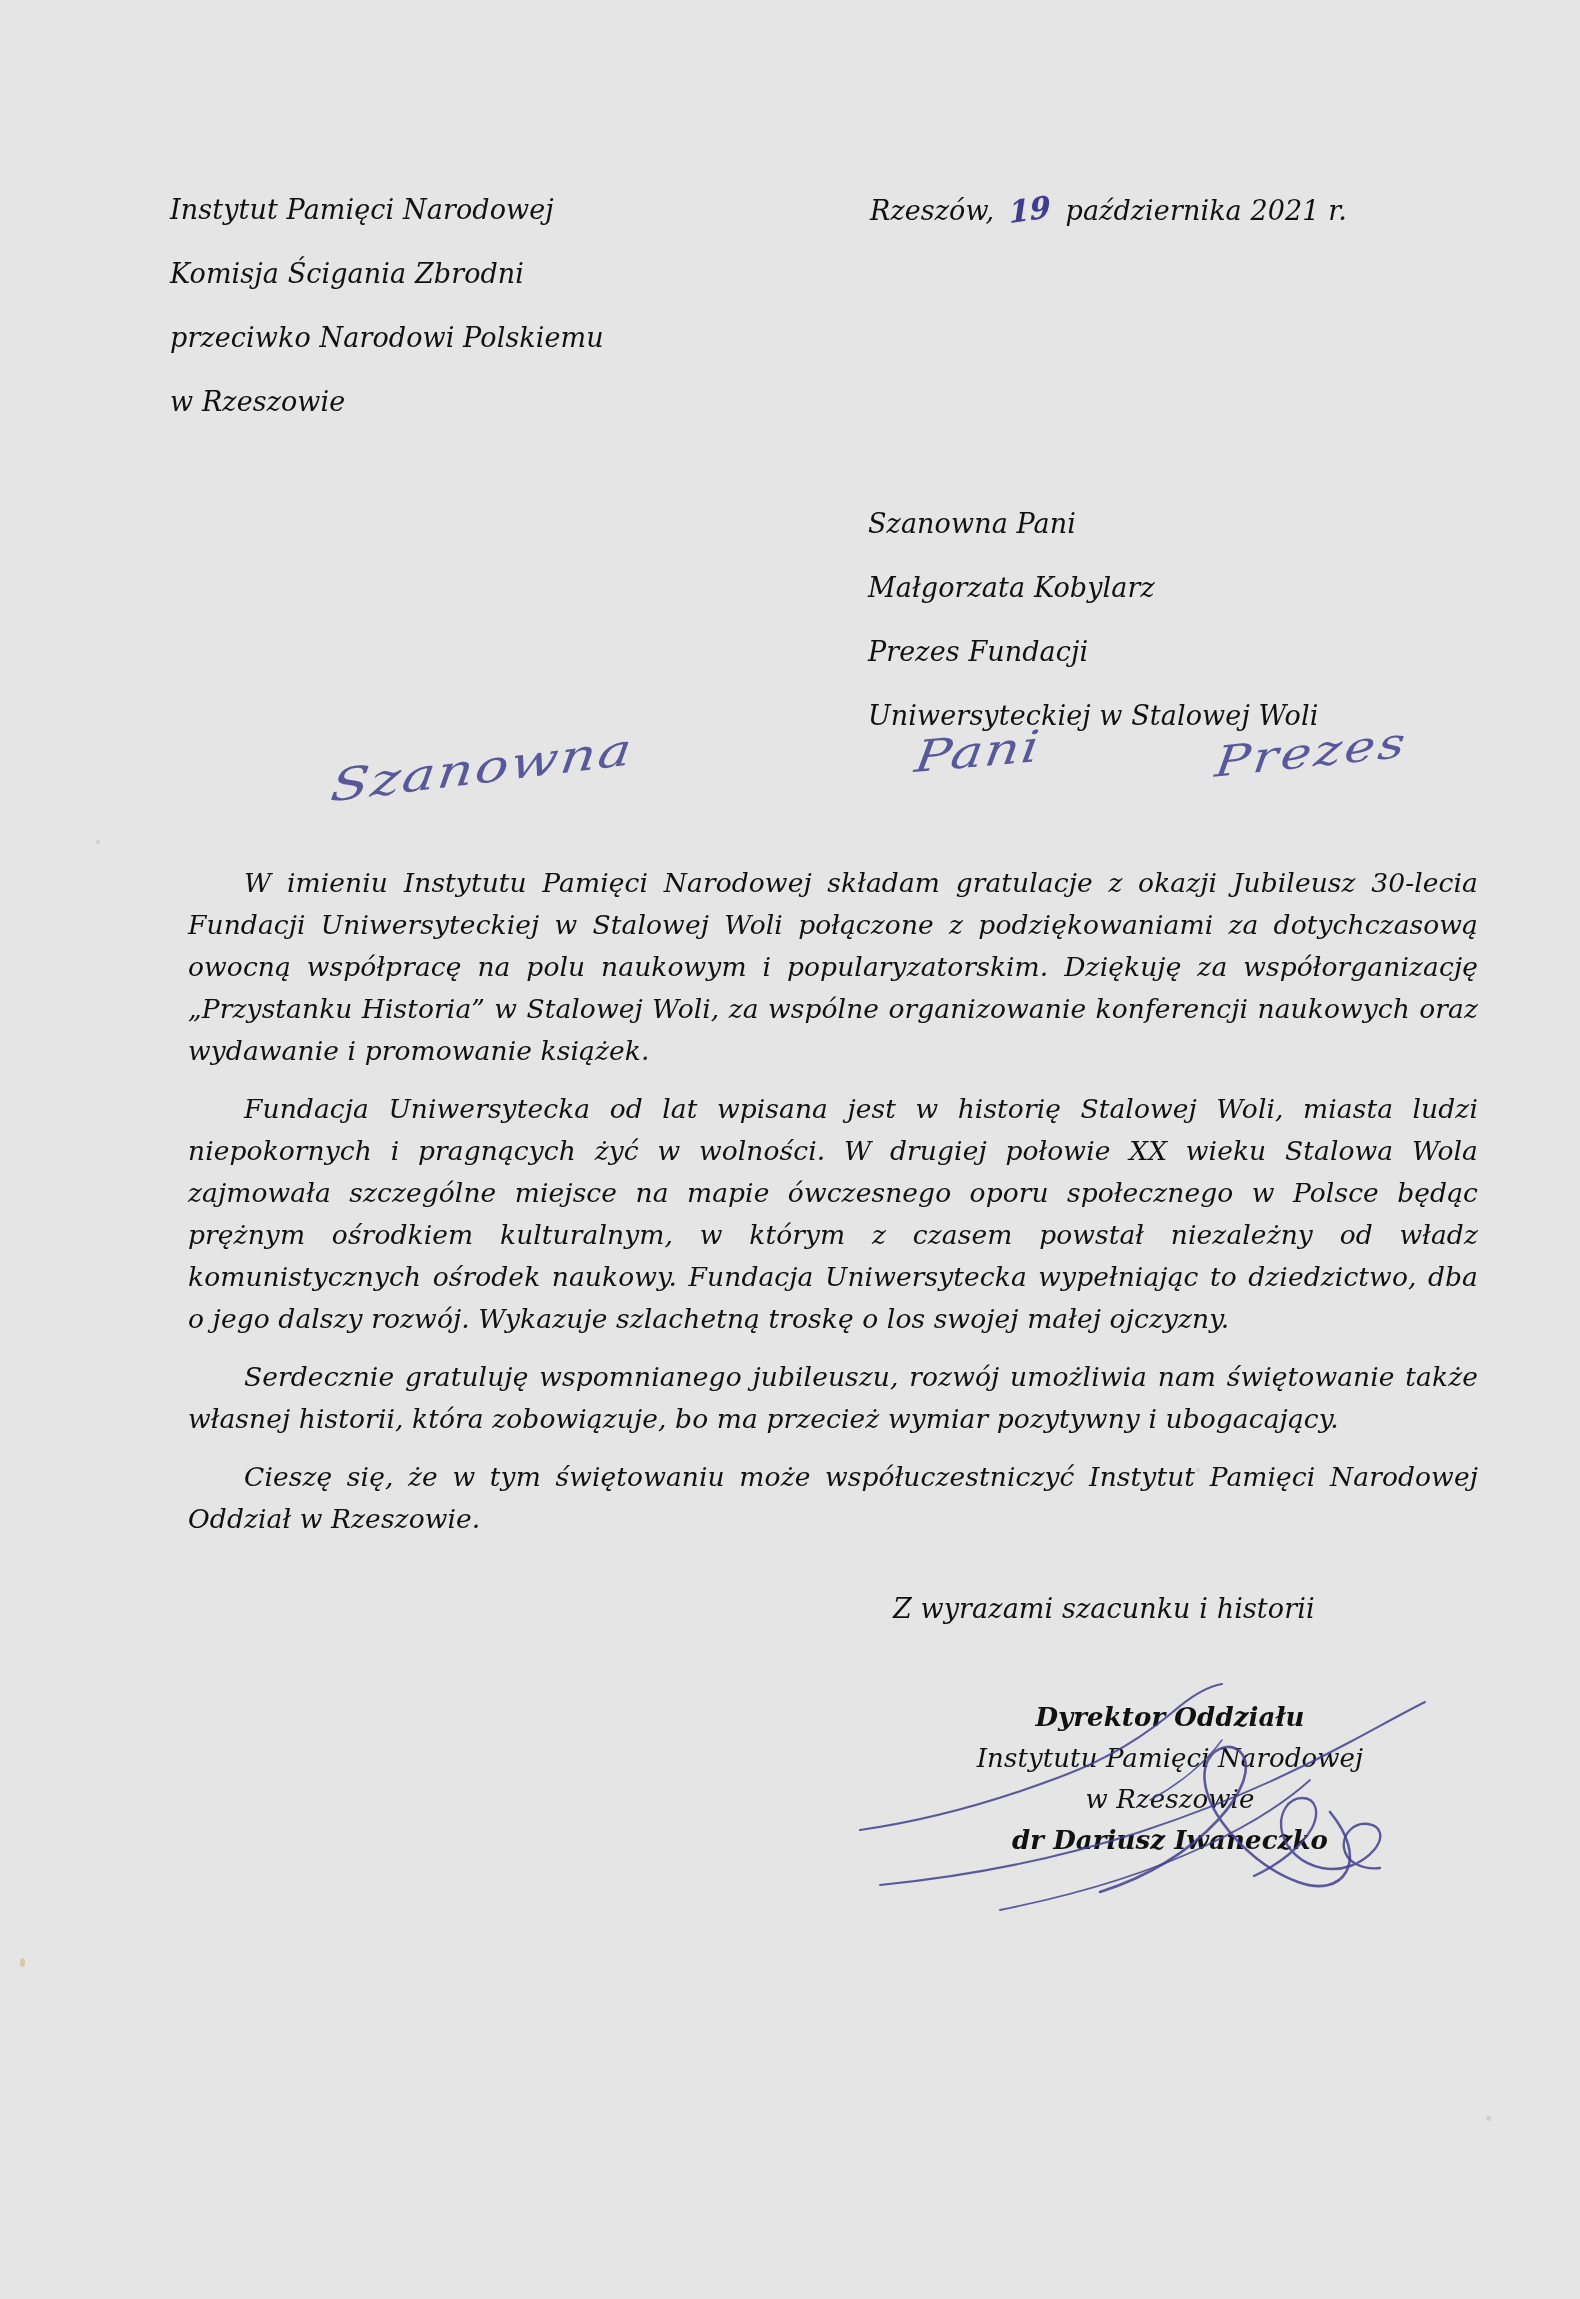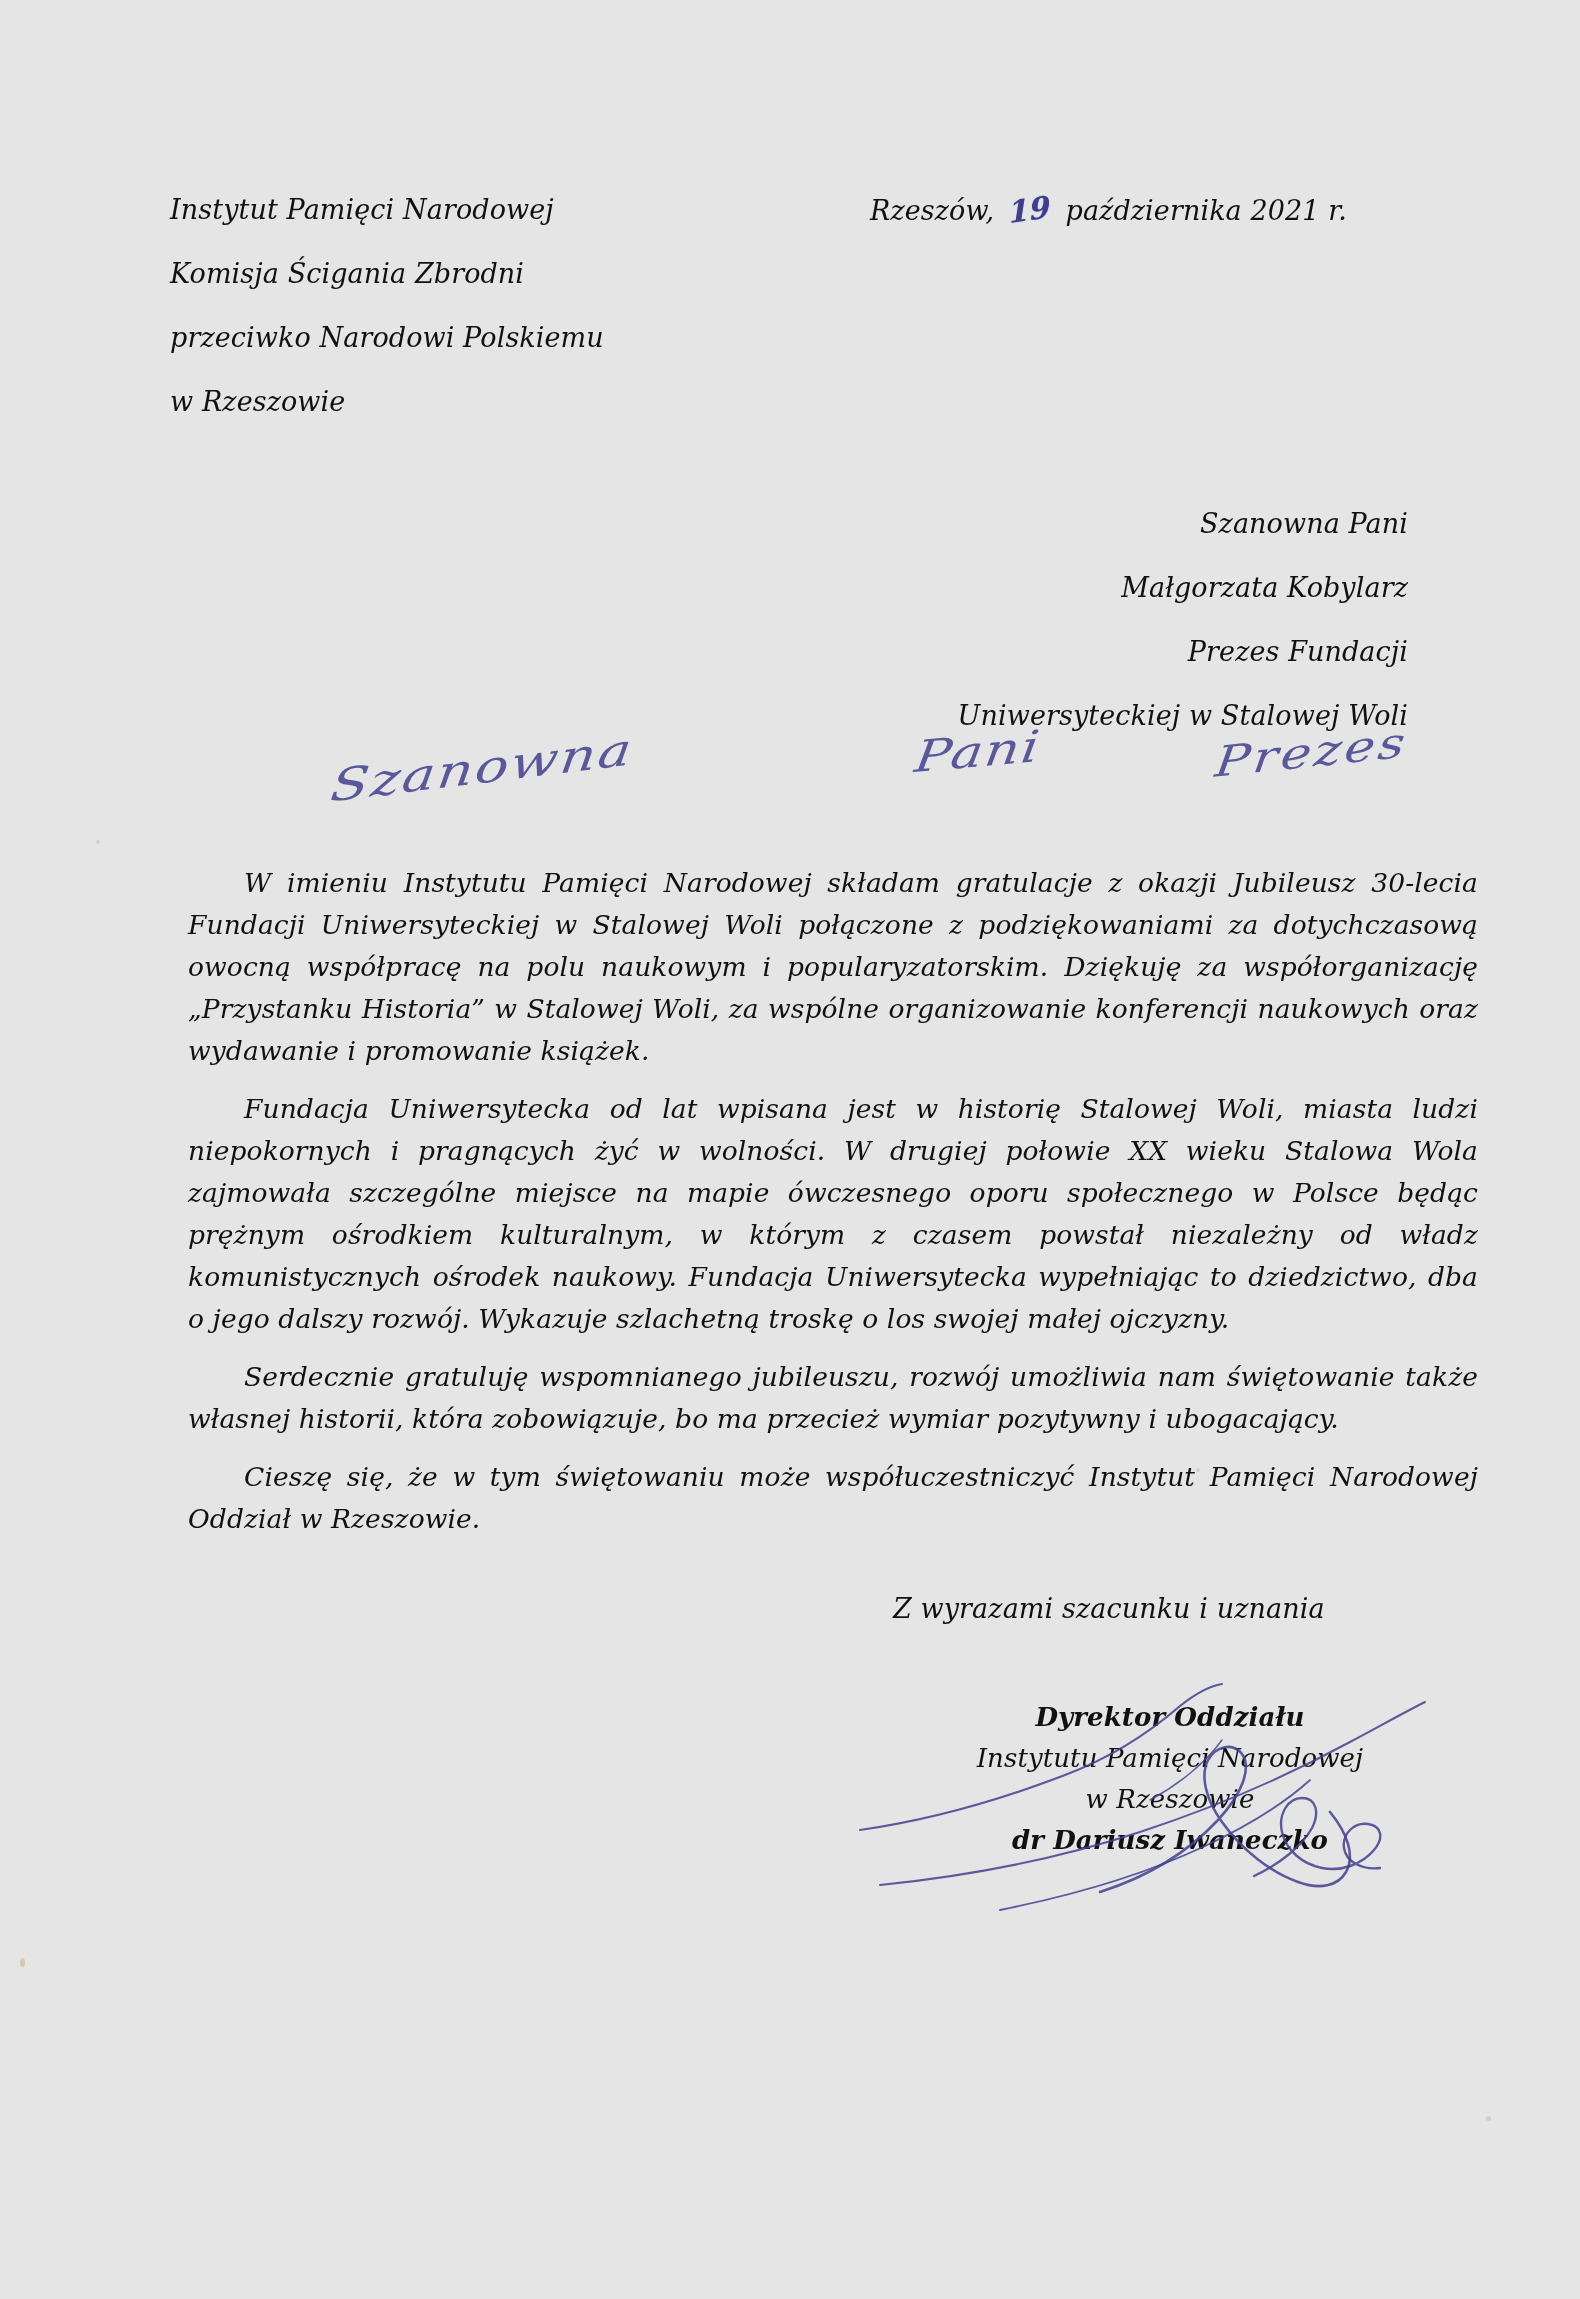--- a/index.html
+++ b/index.html
@@ -60,21 +60,20 @@
     font-size: 30px;
     text-shadow: 0 0 1px rgba(63,62,142,.55);
   }
 
   
   .addressee {
     position: absolute;
     left: 868px;
     top: 492px;
     width: 540px;
-    text-align: right;
   }
   .addressee .line {
     font-size: 27px;
     line-height: 64px;
     white-space: nowrap;
   }
 
   
   .body {
     position: absolute;
@@ -204,21 +203,21 @@
   <div class="hand hand-pani">Pani</div>
   <div class="hand hand-prezes">Prezes</div>
 
   <div class="body">
     <p class="script">W imieniu Instytutu Pamięci Narodowej składam gratulacje z okazji Jubileusz 30-lecia Fundacji Uniwersyteckiej w Stalowej Woli połączone z podziękowaniami za dotychczasową owocną współpracę na polu naukowym i popularyzatorskim. Dziękuję za współorganizację „Przystanku Historia” w Stalowej Woli, za wspólne organizowanie konferencji naukowych oraz wydawanie i promowanie książek.</p>
     <p class="script">Fundacja Uniwersytecka od lat wpisana jest w historię Stalowej Woli, miasta ludzi niepokornych i pragnących żyć w wolności. W drugiej połowie XX wieku Stalowa Wola zajmowała szczególne miejsce na mapie ówczesnego oporu społecznego w Polsce będąc prężnym ośrodkiem kulturalnym, w którym z czasem powstał niezależny od władz komunistycznych ośrodek naukowy.  Fundacja Uniwersytecka wypełniając to dziedzictwo, dba o jego dalszy rozwój. Wykazuje szlachetną troskę o los swojej małej ojczyzny.</p>
     <p class="script">Serdecznie gratuluję wspomnianego jubileuszu, rozwój umożliwia nam świętowanie także własnej historii, która zobowiązuje, bo ma przecież wymiar pozytywny i ubogacający.</p>
     <p class="script">Cieszę się, że w tym świętowaniu może współuczestniczyć Instytut Pamięci Narodowej Oddział w Rzeszowie.</p>
   </div>
 
-  <div class="closing script">Z wyrazami szacunku i uznania</div>
+  <div class="closing script">Z wyrazami szacunku i historii</div>
 
   <div class="sigblock">
     <div class="script line bold">Dyrektor Oddziału</div>
     <div class="script line">Instytutu Pamięci Narodowej</div>
     <div class="script line">w Rzeszowie</div>
     <div class="script line bold">dr Dariusz Iwaneczko</div>
   </div>
 
   <svg class="sig-svg" viewBox="0 0 600 250">
     <path d="M10 150 C 80 140, 150 120, 215 95 C 260 78, 300 52, 330 26 C 345 14, 360 6, 372 4" stroke-width="2.2"></path>

